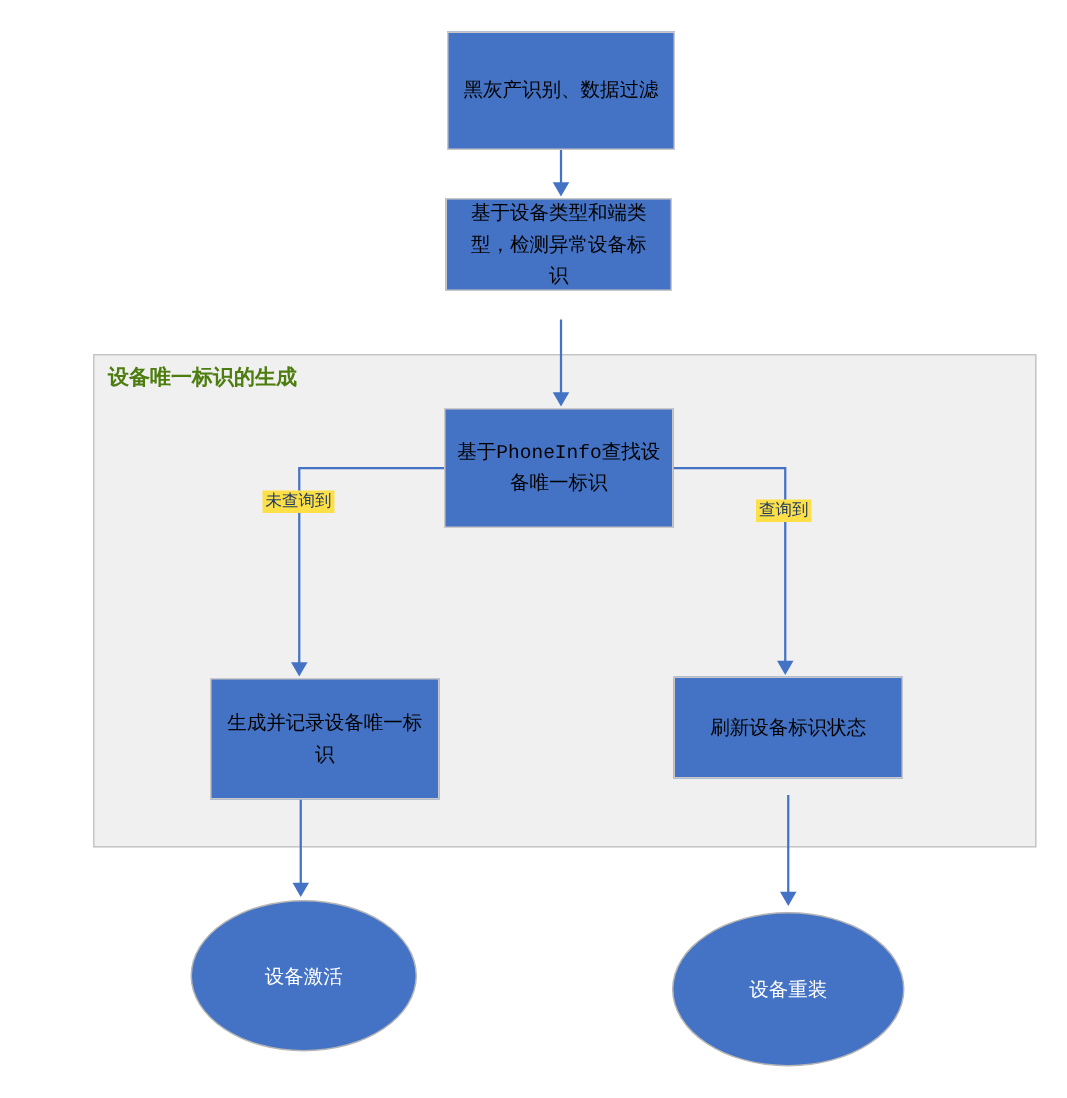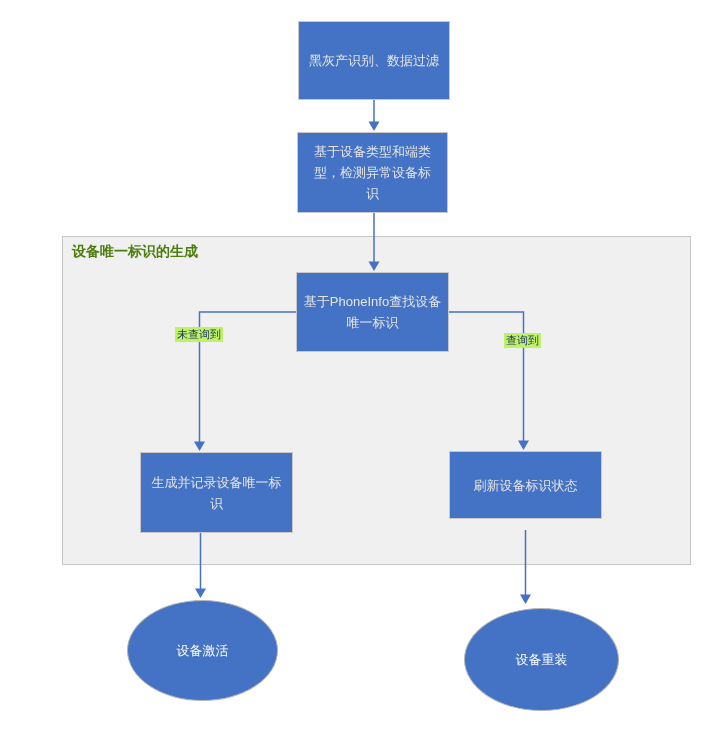--- a/index.html
+++ b/index.html
@@ -34,62 +34,63 @@
     font-weight: bold;
     color: #4d7c0f;
     white-space: nowrap;
   }
   
   .node {
     position: absolute;
     background: #4472c4;
     border: 1px solid #c9c7c7;
     box-sizing: border-box;
-    color: #e5e5e5;
+    color: #000000;
     font-size: 13px;
     line-height: 21px;
     display: flex;
     align-items: center;
     justify-content: center;
     text-align: center;
+    font-family: Liberation Mono, monospace;
   }
   .node-identify   { left: 298px; top: 21px;  width: 152px; height: 79px; padding: 0 8px; }
-  .node-detect     { left: 297px; top: 132px; width: 151px; height: 81px; padding: 0 14px; }
+  .node-detect     { left: 297px; top: 132px; width: 151px; height: 62px; padding: 0 14px; }
   .node-lookup     { left: 296px; top: 272px; width: 153px; height: 80px; padding: 0 4px; align-items: center; }
   .node-generate   { left: 140px; top: 452px; width: 153px; height: 81px; padding: 0 10px; }
   .node-refresh    { left: 449px; top: 451px; width: 153px; height: 68px; padding: 0 8px; }
   
   .terminal {
     position: absolute;
     background: #4472c4;
     border: 1px solid #b5b5b5;
     border-radius: 50%;
     box-sizing: border-box;
     color: #ffffff;
     font-size: 13px;
     display: flex;
     align-items: center;
     justify-content: center;
     text-align: center;
   }
   .terminal-activation { left: 127px; top: 600px; width: 151px; height: 101px; }
-  .terminal-reinstall  { left: 464px; top: 608px; width: 155px; height: 103px; }
+  .terminal-reinstall  { left: 448px; top: 608px; width: 155px; height: 103px; }
   
   .edges {
     position: absolute;
     left: 0;
     top: 0;
     width: 711px;
     height: 732px;
     pointer-events: none;
   }
   
   .edge-label {
     position: absolute;
-    background: #bef264;
+    background: #fde047;
     color: #1f3864;
     font-size: 11px;
     line-height: 13px;
     padding: 1px 2px;
     white-space: nowrap;
   }
   .edge-label-notfound { left: 175px; top: 327px; }
   .edge-label-found    { left: 504px; top: 333px; }
 </style>
 </head>

